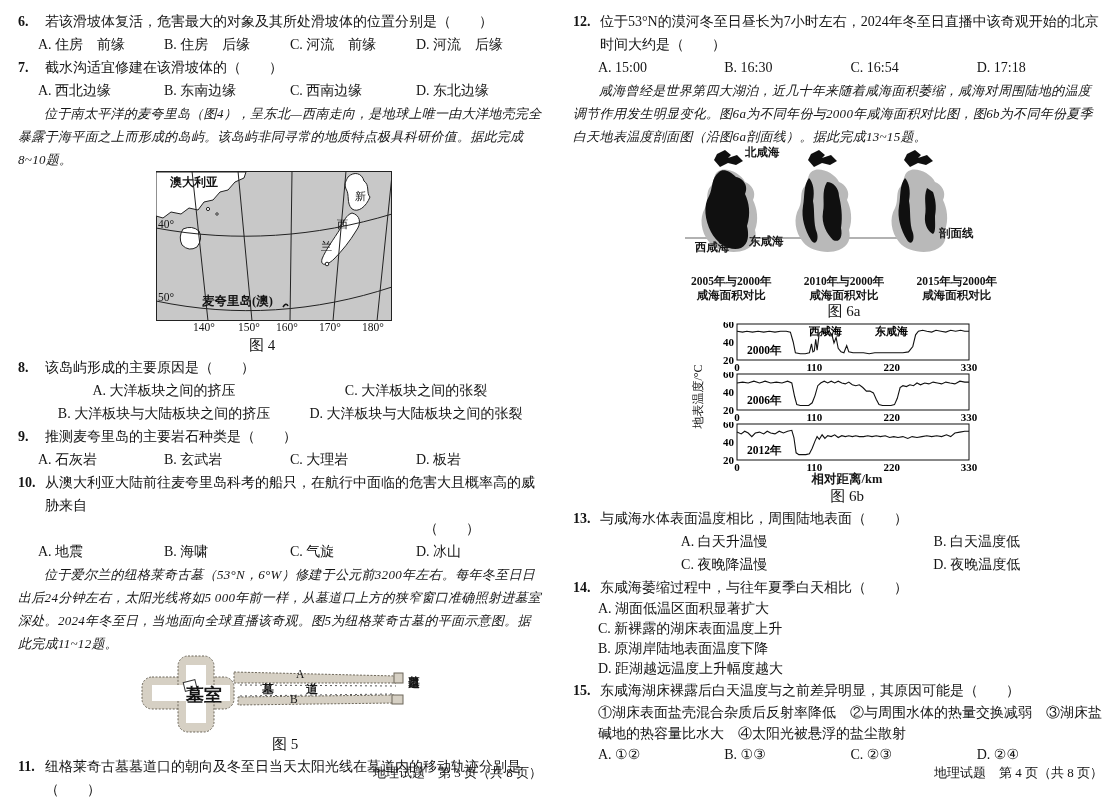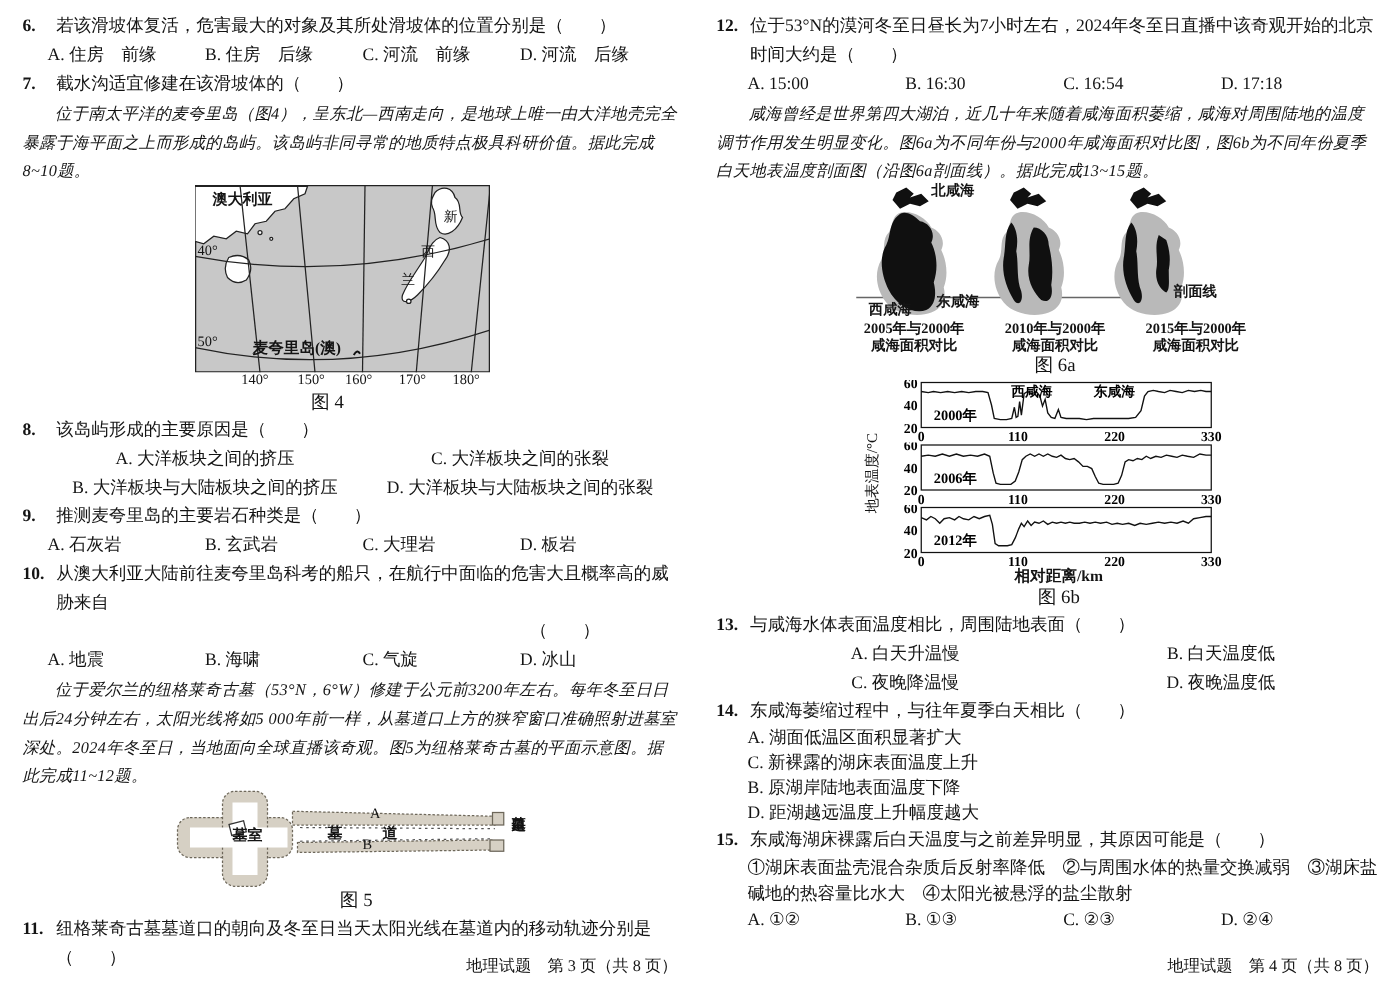--- a/index.html
+++ b/index.html
@@ -52,20 +52,26 @@
     <span>A. 住房　前缘</span>
     <span>B. 住房　后缘</span>
     <span>C. 河流　前缘</span>
     <span>D. 河流　后缘</span>
   </div>
 
   <div class="q">
     <span class="qno">7.</span>
     <span class="qbody">截水沟适宜修建在该滑坡体的（　　）</span>
   </div>
+  <div class="opts">
+    <span>A. 西北边缘</span>
+    <span>B. 东南边缘</span>
+    <span>C. 西南边缘</span>
+    <span>D. 东北边缘</span>
+  </div>
 
   <div class="para">位于南太平洋的麦夸里岛（图4），呈东北—西南走向，是地球上唯一由大洋地壳完全暴露于海平面之上而形成的岛屿。该岛屿非同寻常的地质特点极具科研价值。据此完成8~10题。</div>
 
   <div class="figure fig4wrap">
     <svg width="236" height="150" viewBox="0 0 236 150">
       <rect x="0.5" y="0.5" width="235" height="149" fill="#c8c8c8" stroke="#222"></rect>
 
       <path d="M0,1 L90,1 L88,7 L79,11 L72,19 L64,21 L57,29 L48,31 L42,39 L33,37 L25,43 L15,41 L7,47 L0,45 Z" fill="#ffffff" stroke="#222" stroke-width="1"></path>
 
       <path d="M27,58 Q36,54 43,60 Q47,68 41,76 Q33,81 26,74 Q22,66 27,58 Z" fill="#ffffff" stroke="#222"></path>
@@ -153,21 +159,21 @@
       <rect x="44" y="26" width="12" height="9" fill="#ffffff" stroke="#333" transform="rotate(-14 50 30)"></rect>
 
       <path d="M94,17 L256,21 L256,28 L94,28 Z" fill="#d6d0c4" stroke="#6d675a" stroke-dasharray="2,1.5"></path>
       <path d="M98,42 L254,40 L256,48 L98,50 Z" fill="#d6d0c4" stroke="#6d675a" stroke-dasharray="2,1.5"></path>
       <rect x="254" y="18" width="9" height="10" fill="#d6d0c4" stroke="#6d675a"></rect>
       <rect x="252" y="40" width="11" height="9" fill="#d6d0c4" stroke="#6d675a"></rect>
 
       <line x1="100" y1="30" x2="256" y2="31" stroke="#555" stroke-dasharray="2,3"></line>
       <line x1="100" y1="41" x2="252" y2="39" stroke="#555" stroke-dasharray="2,3"></line>
     </svg>
-    <span class="abs blbl" style="left:46px;top:28px;font-size:12px;">墓室</span>
+    <span class="abs blbl" style="left:46px;top:28px;font-size:18px;">墓室</span>
     <span class="abs blbl" style="left:122px;top:26px;font-size:12px;">墓</span>
     <span class="abs blbl" style="left:166px;top:26px;font-size:12px;">道</span>
     <span class="abs" style="left:156px;top:13px;font-size:11.5px;">A</span>
     <span class="abs" style="left:150px;top:38px;font-size:11.5px;">B</span>
     <span class="abs blbl" style="left:266px;top:12px;writing-mode:vertical-rl;font-size:11.5px;letter-spacing:1px;">墓道口</span>
     <div class="caption">图 5</div>
   </div>
 
   <div class="q">
     <span class="qno">11.</span>
@@ -213,21 +219,21 @@
         <path d="M28,20 C20,22 22,30 18,36 C12,42 16,50 12,58 C6,68 8,82 16,92 C24,102 42,104 52,100 C62,96 64,88 62,80 C66,70 64,58 60,50 C64,42 58,34 52,32 C48,24 36,18 28,20 Z" fill="#b9b9b9"></path>
         <path d="M24,4 L32,0 L38,5 L35,8 L44,5 L50,11 L43,15 L35,13 L27,17 L21,10 Z" fill="#101010"></path>
         <path d="M22,28 C16,36 18,46 16,56 C14,68 18,80 24,90 C28,96 32,91 30,83 C26,73 28,61 26,51 C28,41 26,32 22,28 Z" fill="#101010"></path>
         <path d="M44,38 C40,48 44,56 42,66 C41,76 46,82 50,84 C53,82 52,74 52,66 C54,56 52,48 50,42 Z" fill="#101010"></path>
       </g>
     </svg>
     <span class="abs blbl" style="left:62px;top:-3px;">北咸海</span>
     <span class="abs blbl" style="left:12px;top:92px;">西咸海</span>
     <span class="abs blbl" style="left:66px;top:86px;">东咸海</span>
     <span class="abs blbl" style="left:256px;top:78px;">剖面线</span>
-    <div class="cap6a" style="margin-top:0;gap:16px;">
+    <div class="cap6a" style="margin-top:18px;gap:16px;">
       <div>
         <div>2005年与2000年</div>
         <div>咸海面积对比</div>
       </div>
       <div>
         <div>2010年与2000年</div>
         <div>咸海面积对比</div>
       </div>
       <div>
         <div>2015年与2000年</div>

